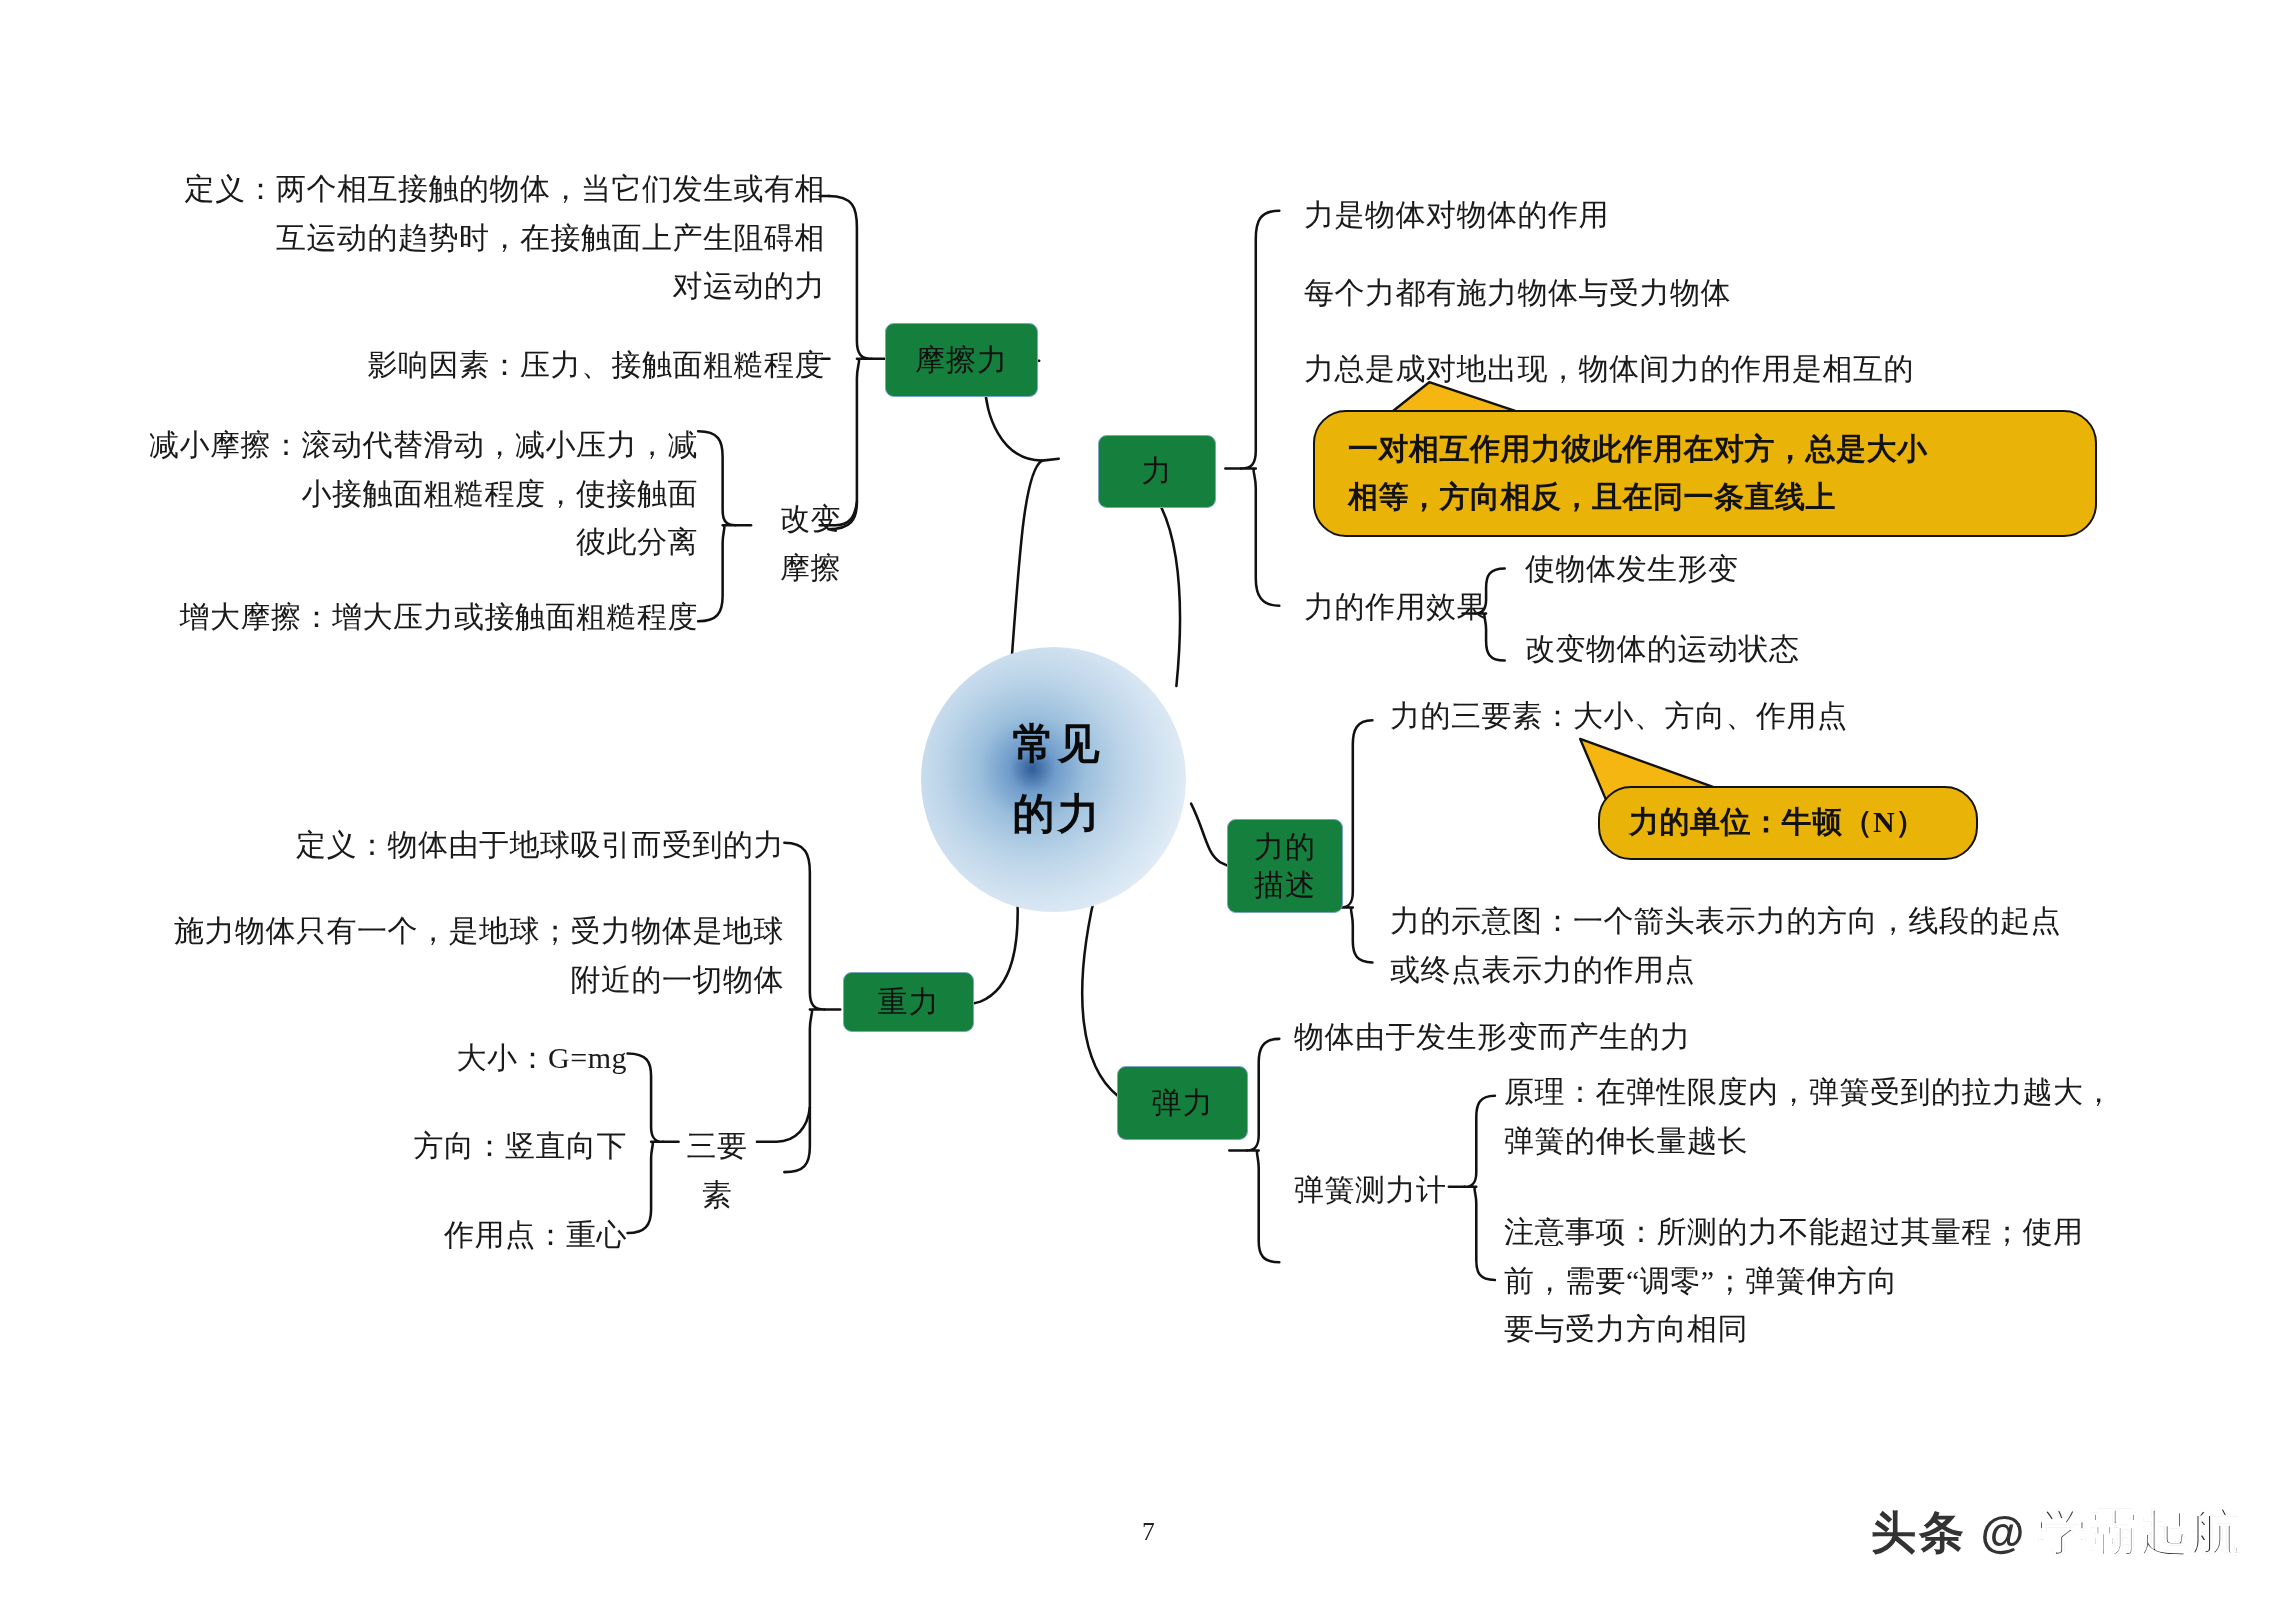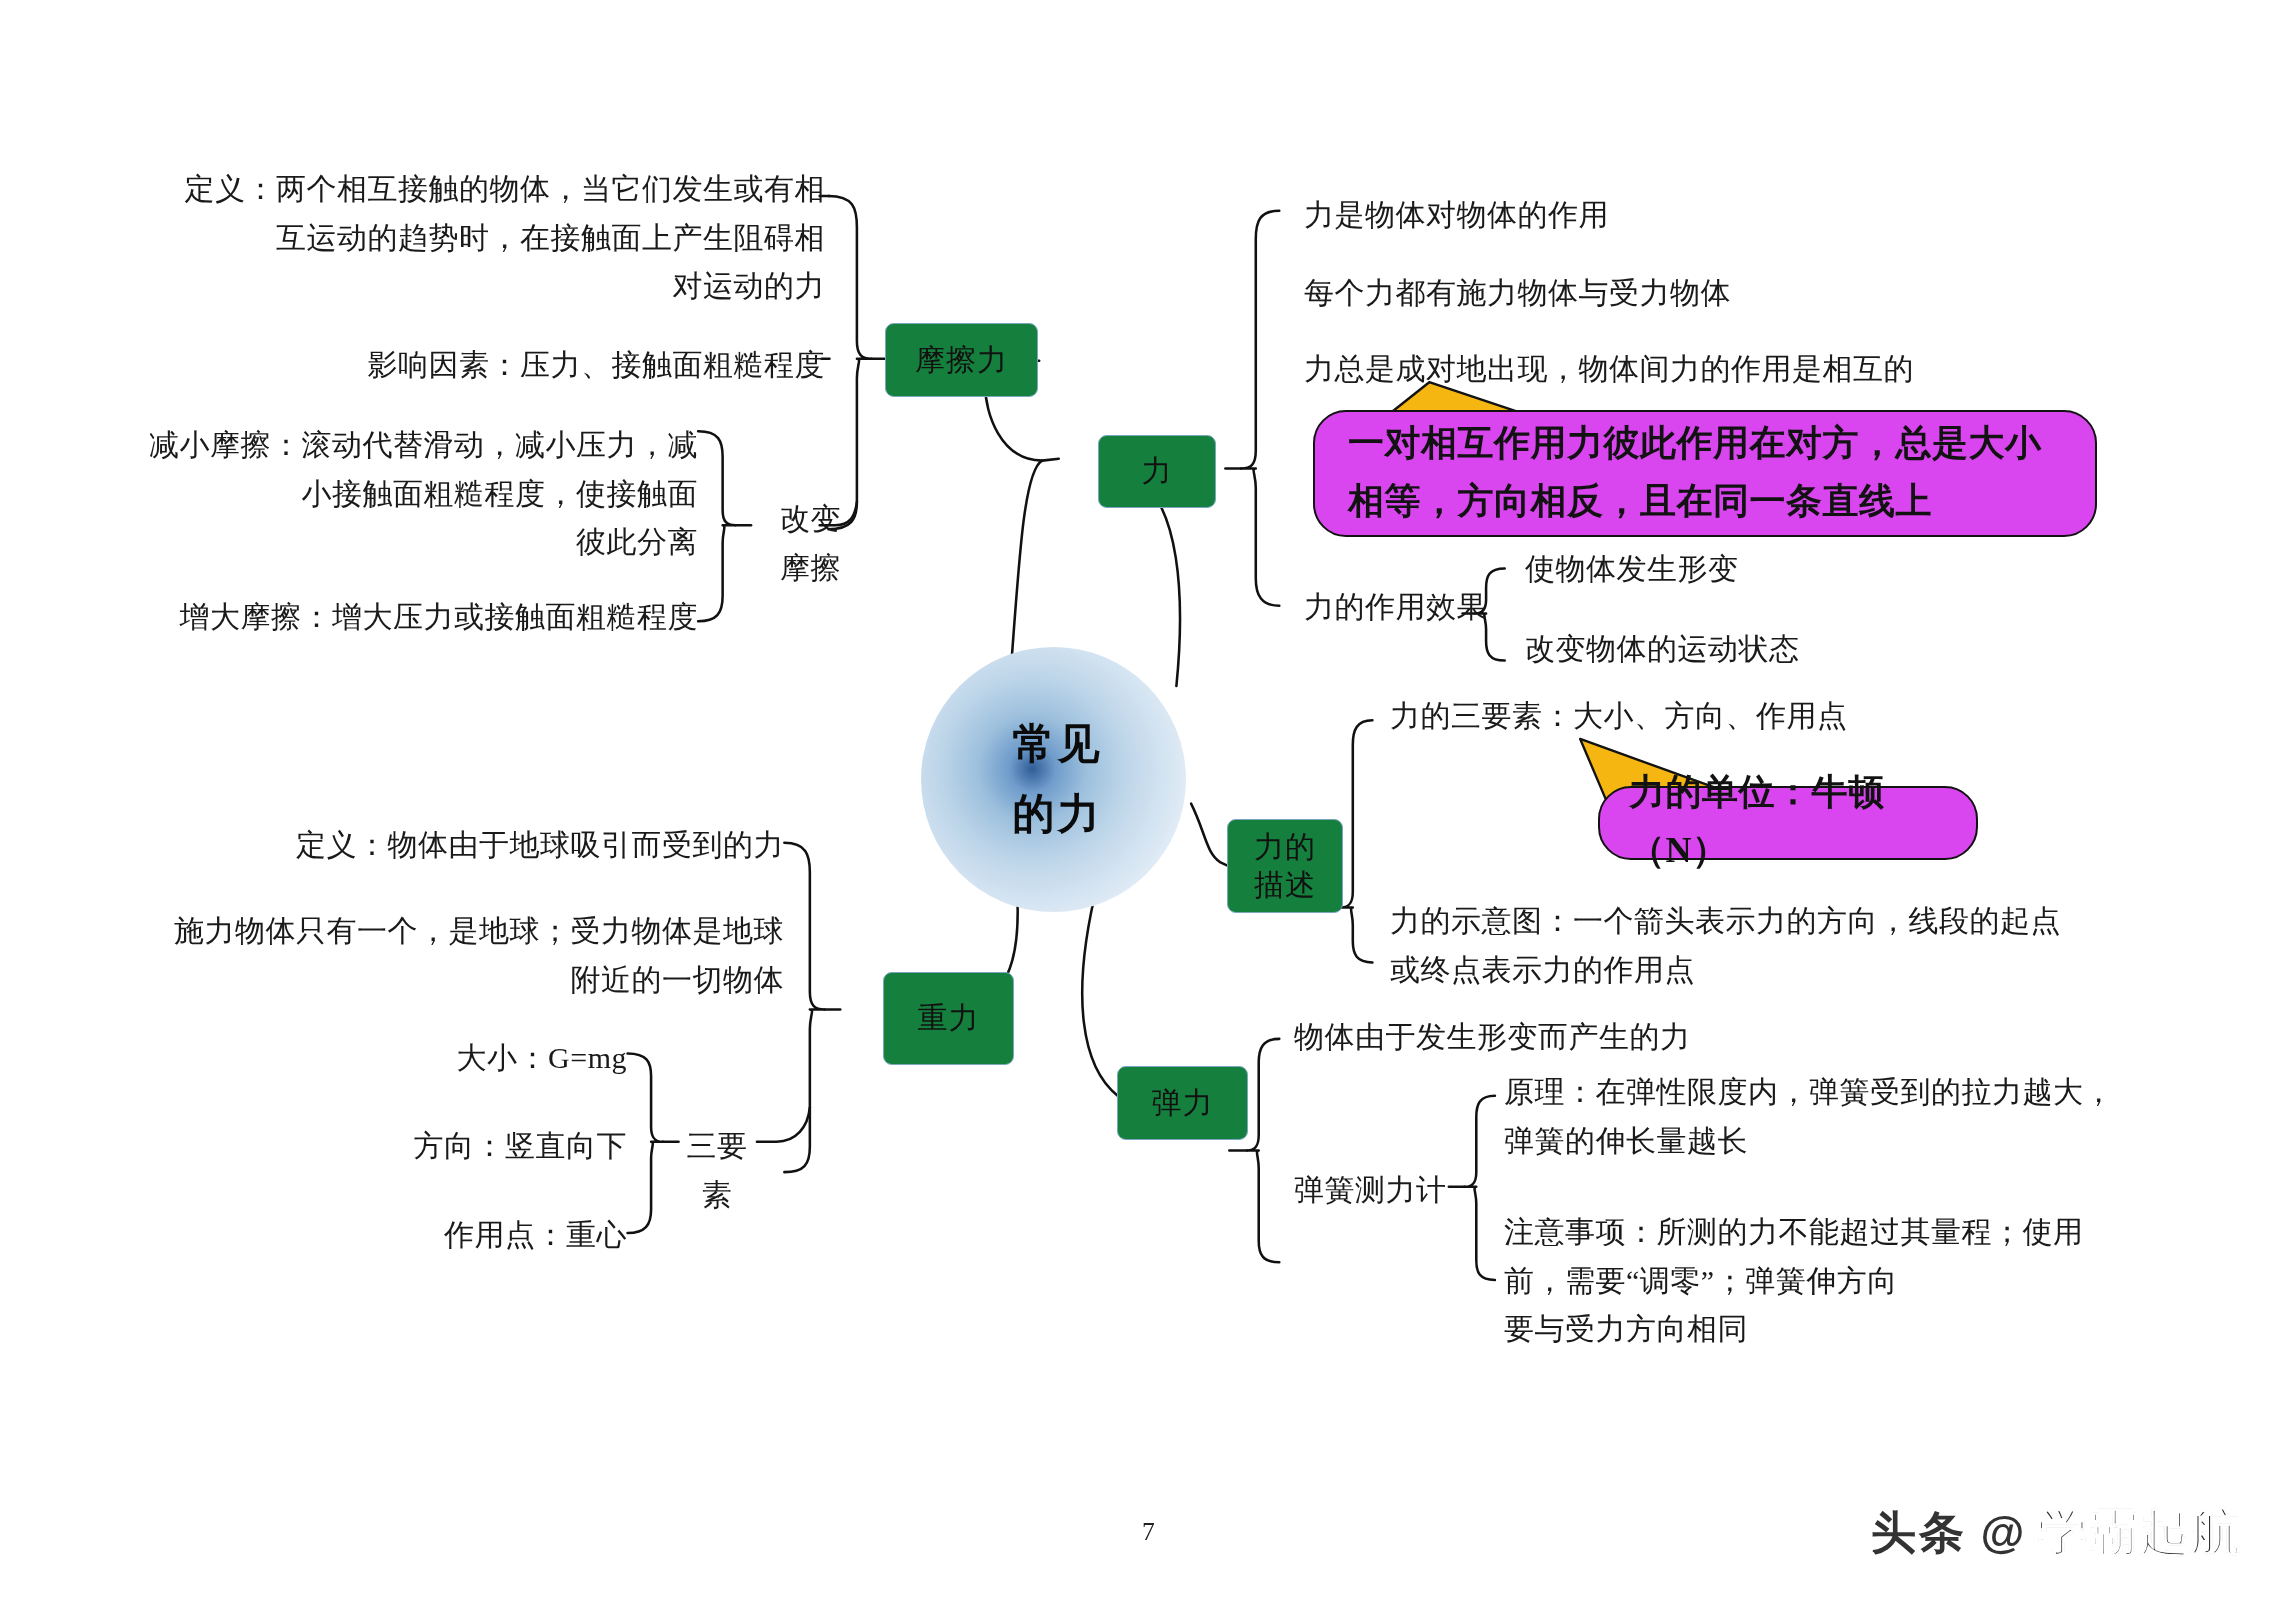--- a/index.html
+++ b/index.html
@@ -79,25 +79,25 @@
     color: #0b0b0b;
     text-align: right;
     white-space: pre-line;
     letter-spacing: 2.9px;
     position: relative;
     left: 3.9px;
   }
 
   .callout {
     position: absolute;
-    background: #d946ef;
+    background: #eab308;
     border: 2.4px solid #121212;
     border-radius: 33px;
     box-sizing: border-box;
-    font-size: 36px;
+    font-size: 30px;
     line-height: 1.6;
     color: #121212;
     font-weight: bold;
     display: flex;
     align-items: center;
     white-space: pre-line;
     letter-spacing: 0.5px;
   }
   .callout.pad-a { padding: 9.8px 25.5px 11.8px 33px; }
   .callout.pad-b { padding: 5.9px 25.5px 7.8px 29px; }
@@ -233,21 +233,21 @@
 
   <div class="txt r" style="left:39px; top:421px; width:659px;">减小摩擦：滚动代替滑动，减小压力，减
 小接触面粗糙程度，使接触面
 彼此分离</div>
 
   <div class="txt r" style="left:59px; top:593px; width:639px;">增大摩擦：增大压力或接触面粗糙程度</div>
 
   <div class="txt c" style="left:751px; top:495px; width:69px;margin-left:25px;">改变
 摩擦</div>
 
-  <div class="node-box" style="left:843px; top:972px; width:131px; height:93px;margin-left:40px;">
+  <div class="node-box" style="left:843px; top:972px; width:131px; height:60px;">
     <span>重力</span>
   </div>
 
   <div class="txt r" style="left:137px; top:821px; width:647px;">定义：物体由于地球吸引而受到的力</div>
 
   <div class="txt r" style="left:59px; top:907px; width:725px;">施力物体只有一个，是地球；受力物体是地球
 附近的一切物体</div>
 
   <div class="txt r" style="left:294px; top:1034px; width:333px;">大小：G=mg</div>
   <div class="txt r" style="left:294px; top:1122px; width:333px;">方向：竖直向下</div>

